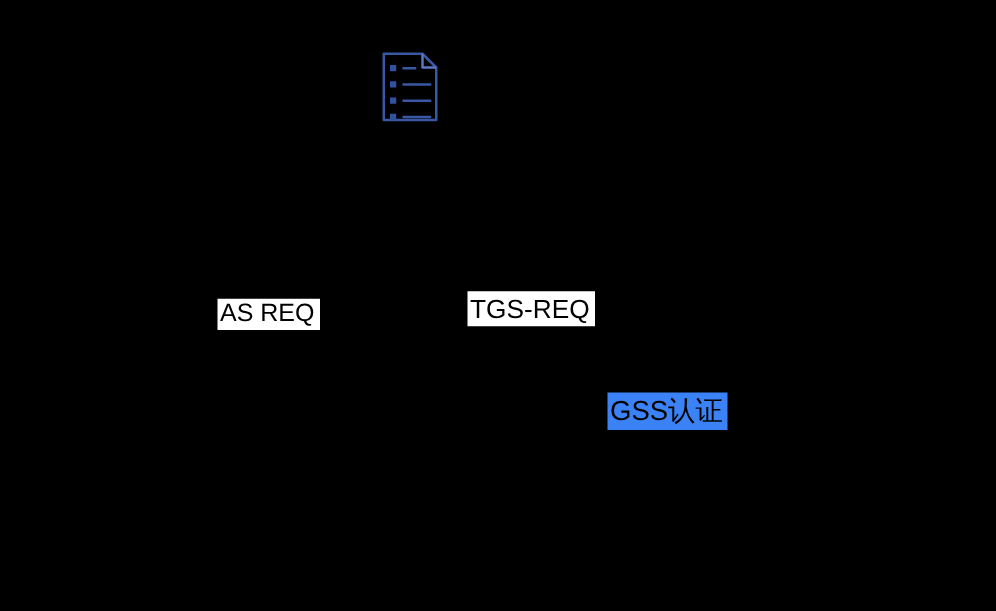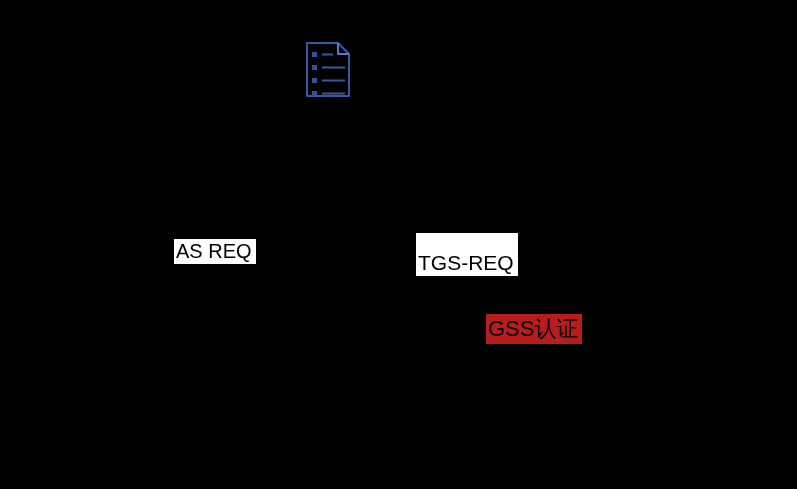--- a/index.html
+++ b/index.html
@@ -59,34 +59,33 @@
     left: 138px;
     top: 239px;
     font-size: 20px;
     padding: 1px 4px 2px 2px;
     margin-left: 36px;
   }
   .label-tgs-req {
     left: 374px;
     top: 233px;
     font-size: 21px;
-    padding: 18px 4px 2px 2px;
-    margin-left: 42px;
+    padding: 3px 4px 2px 2px;
   }
   .label-block {
     position: absolute;
     left: 486px;
     top: 314px;
     display: flex;
     flex-direction: column;
     align-items: flex-start;
   }
   .label-block .hl-line {
     display: inline-block;
-    background: #b91c1c;
+    background: #3b82f6;
     color: #000000;
     font-size: 22px;
     line-height: 26px;
     padding: 2px 4px 2px 2px;
   }
 </style>
 </head>
 <body>
 
 <div class="canvas">

